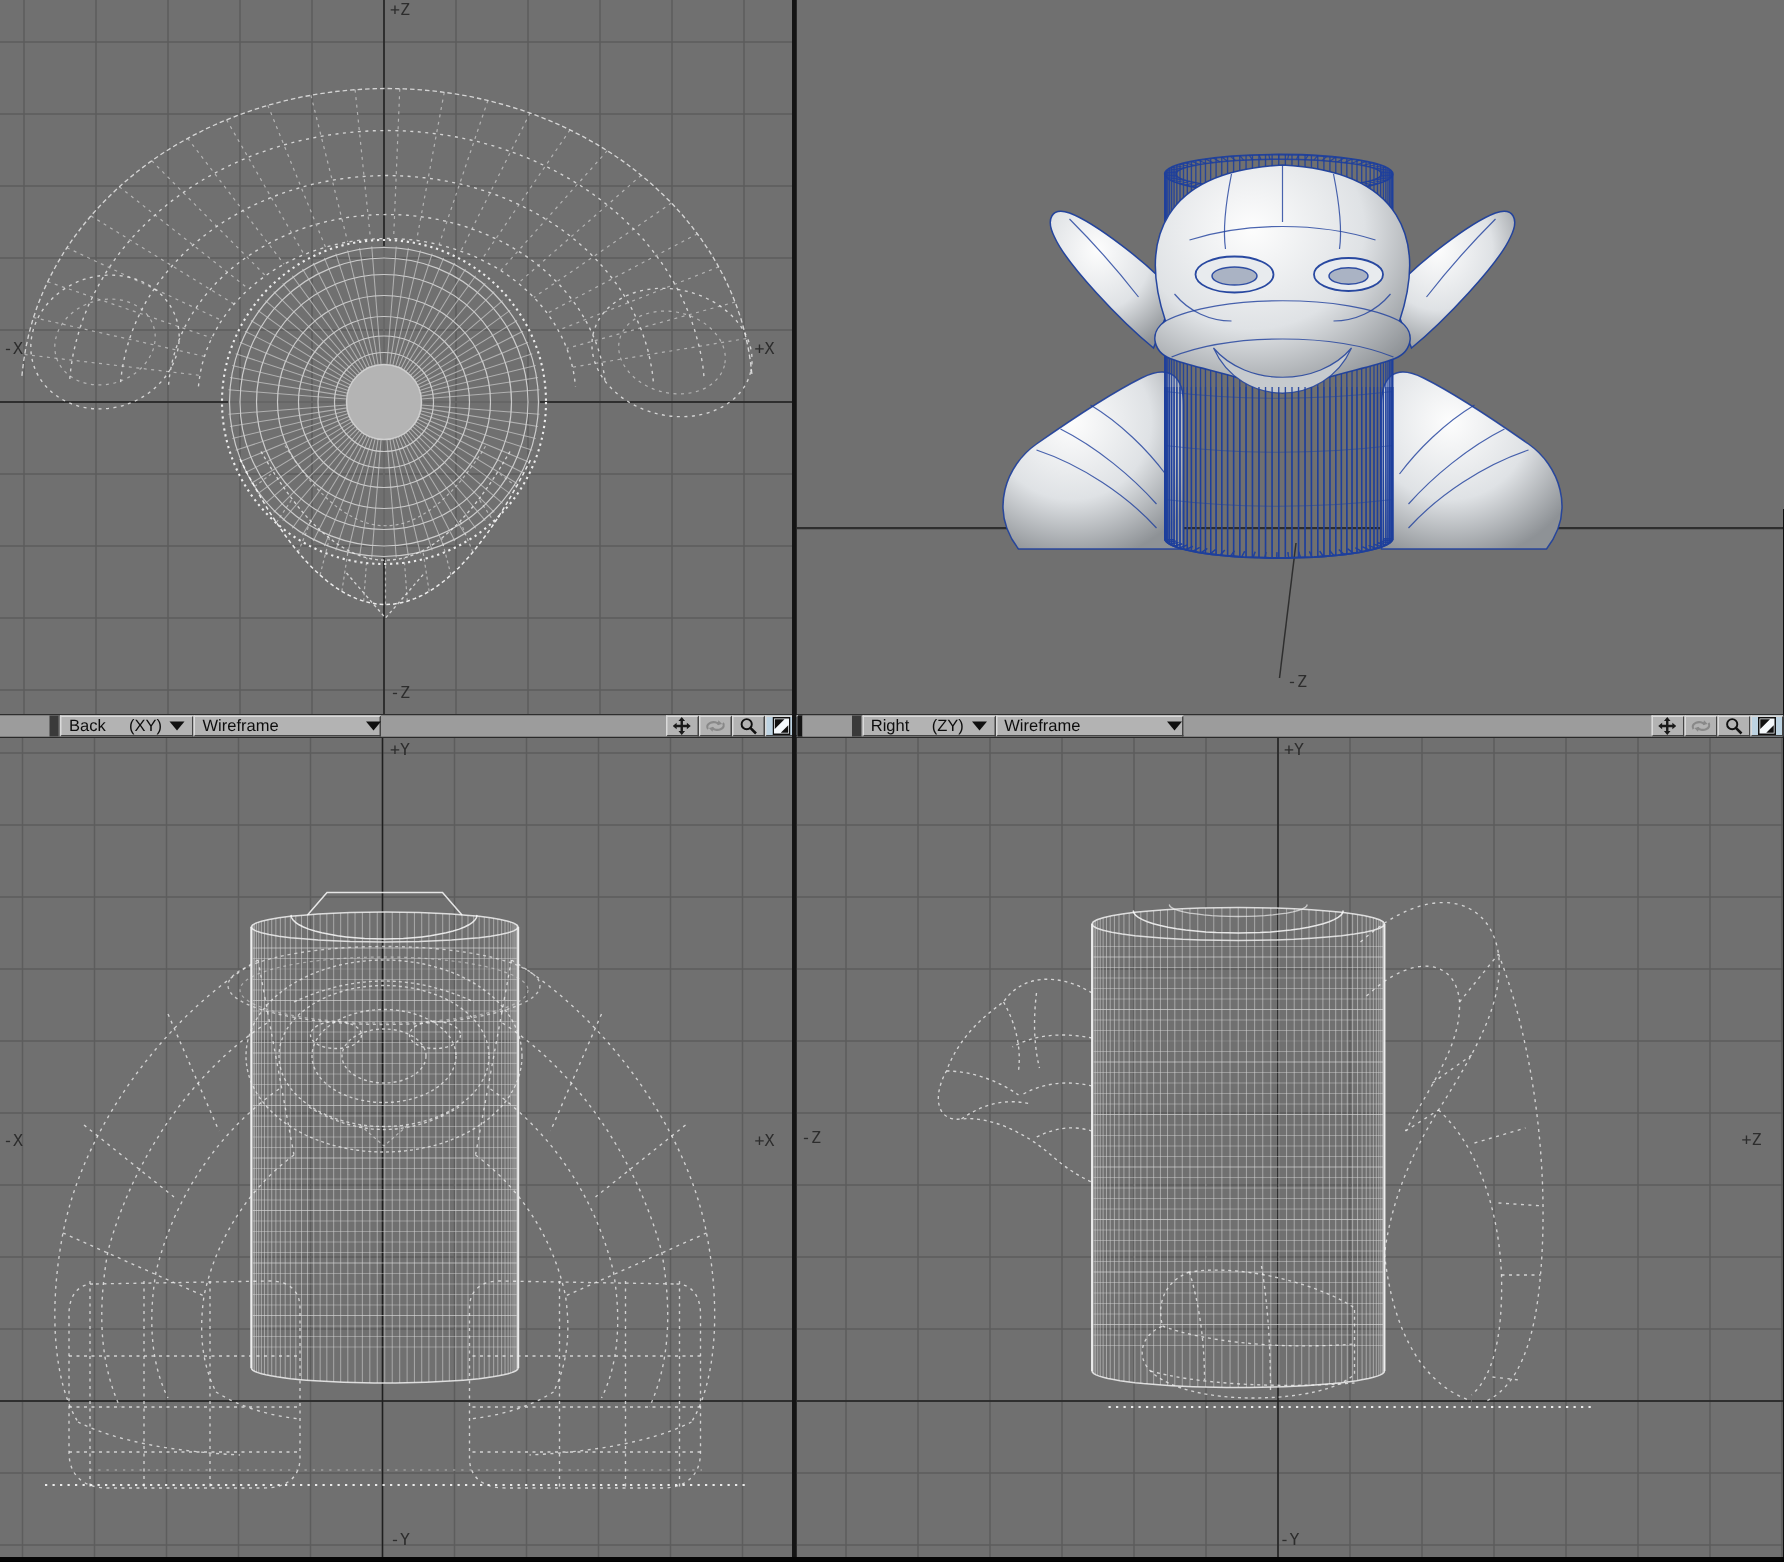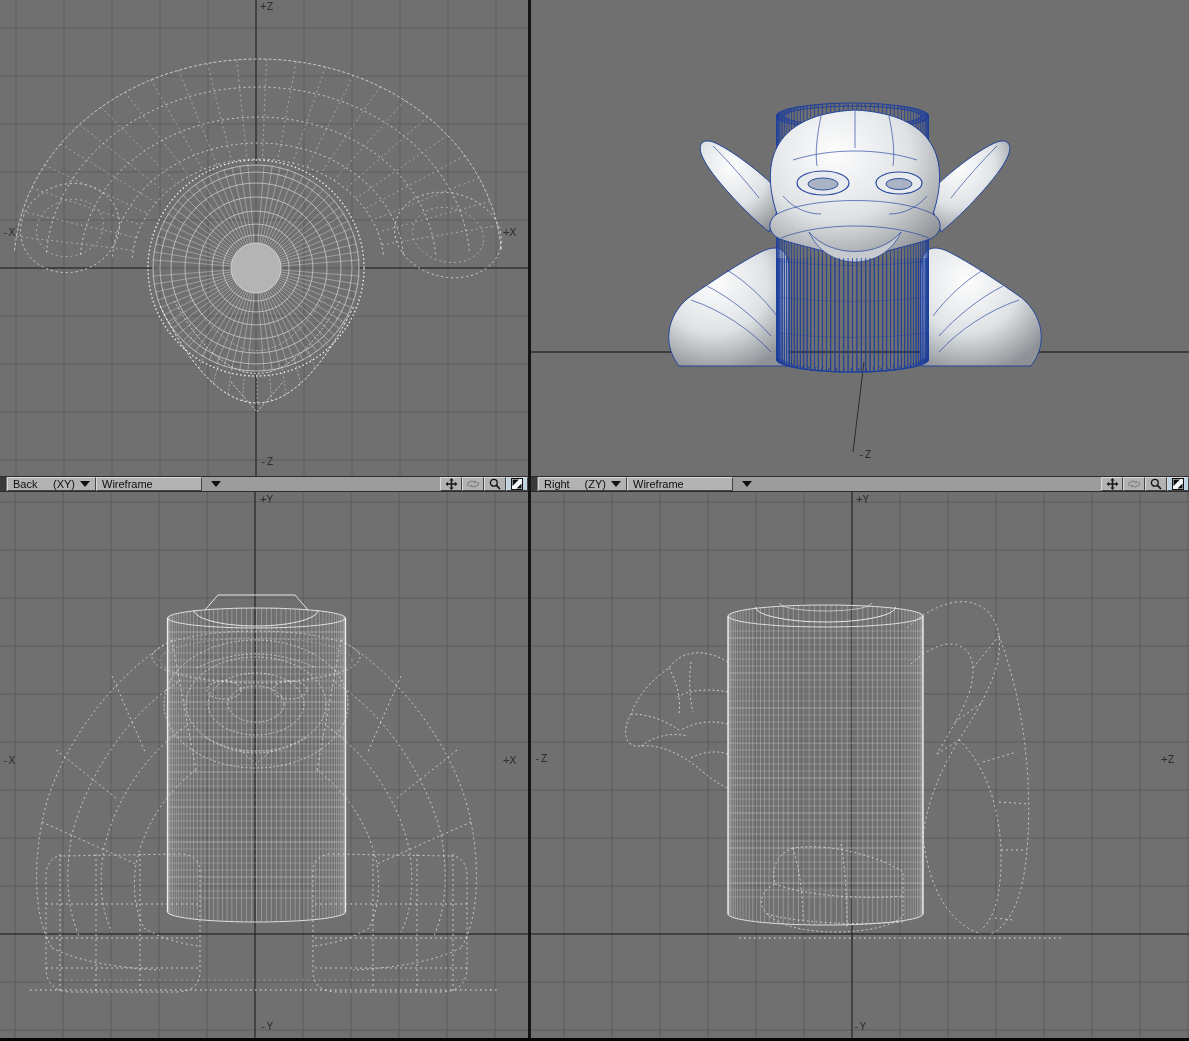--- a/index.html
+++ b/index.html
@@ -10,30 +10,30 @@
   #vp-tr{left:531px;top:0;width:658px;height:476px;}
   #vp-bl{left:0;top:492px;width:528px;height:546px;}
   #vp-br{left:531px;top:492px;width:658px;height:546px;}
   .vp svg{position:absolute;left:0;top:0;}
   .axlabel{position:absolute;font-family:"DejaVu Sans Mono",monospace;font-size:11px;line-height:11px;
            color:#2d2d2d;letter-spacing:0;pointer-events:none;}
   #vdivider{position:absolute;left:528px;top:0;width:3px;height:1038px;background:#141414;}
   #bottom-strip{position:absolute;left:0;top:1038px;width:1189px;height:3px;background:#050505;}
   #toolbar-row{position:absolute;left:0;top:476px;width:1189px;height:16px;background:#9c9c9c;
                border-top:1px solid #2e2e2e;border-bottom:1px solid #2a2a2a;box-sizing:border-box;display:flex;}
-  .toolbar{display:flex;align-items:stretch;height:14px;background:#9c9c9c;}
+  .toolbar{display:flex;align-items:stretch;height:14px;background:#9c9c9c;padding-left:33px;}
   #tb-left{width:528px;}
   .tb-mid-div{width:3px;background:#141414;}
   #tb-right{width:658px;justify-content:flex-end;}
   .tb-corner{width:7px;height:14px;background:#3a3a3a;border-right:1px solid #777;box-sizing:border-box;}
   .dd{height:14px;background:#b3b3b3;border:1px solid;border-color:#dadada #454545 #454545 #dadada;
       display:flex;align-items:center;font-family:"Liberation Sans",sans-serif;font-size:11px;color:#0d0d0d;
       padding:0 5px;box-sizing:border-box;margin:0;cursor:default;}
   .dd-view{width:89px;}
-  .dd-mode{width:106px;gap:29px;}
+  .dd-mode{width:125px;gap:29px;}
   .dd .grow{flex:1;}
   .dd .axes{margin-right:5px;}
   .caret{width:0;height:0;border-left:5px solid transparent;border-right:5px solid transparent;
          border-top:6px solid #101010;}
   .sp{flex:1;}
   .tbtn{width:22px;height:14px;background:#b3b3b3;border:1px solid;
         border-color:#dadada #454545 #454545 #dadada;box-sizing:border-box;padding:0;margin:0;
         display:flex;align-items:center;justify-content:center;cursor:default;}
   .tbtn.active{background:#bdd3e2;}
 </style>

